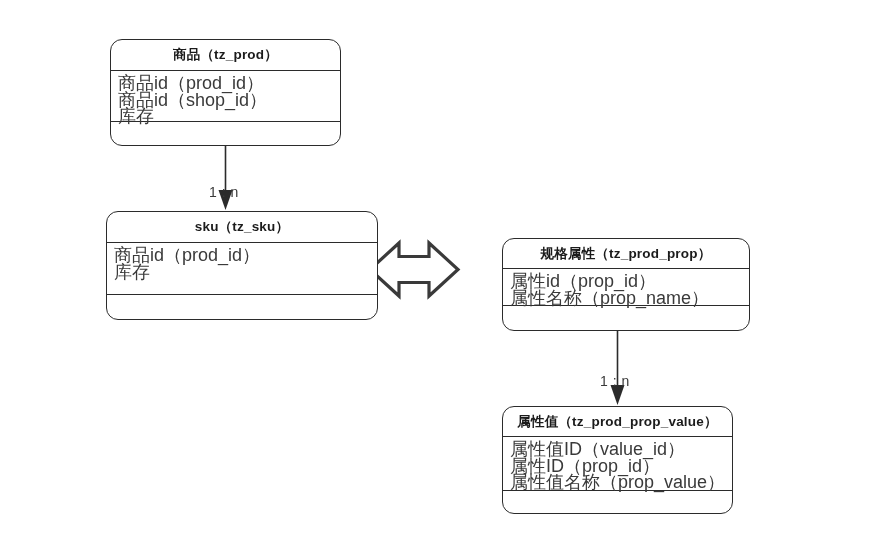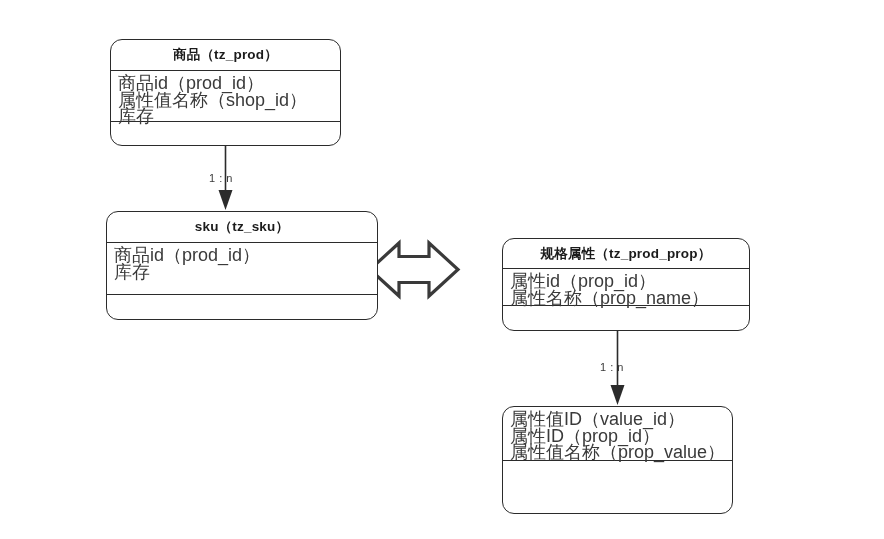--- a/index.html
+++ b/index.html
@@ -73,24 +73,25 @@
   #entity-tz-prod-prop .entity-title { height: 30px; }
   #entity-tz-prod-prop .entity-attrs { height: 37px; }
 
   #entity-tz-prod-prop-value { left: 502px; top: 406px; width: 231px; height: 108px; }
   #entity-tz-prod-prop-value .entity-title { height: 30px; }
   #entity-tz-prod-prop-value .entity-attrs { height: 54px; }
 
   
   .rel-label {
     position: absolute;
-    font-size: 11px;
+    font-size: 14px;
     color: #3a3a3a;
     white-space: nowrap;
     letter-spacing: .5px;
+    margin-top: 12px;
   }
   #rel-label-prod-sku  { left: 209px; top: 172px; }
   #rel-label-prop-value{ left: 600px; top: 361px; }
 
   svg .conn-line {
     stroke: #2b2b2b;
     stroke-width: 1.6;
     fill: none;
   }
   svg .conn-head {
@@ -120,21 +121,21 @@
 
   <g>
     <polygon class="double-arrow" points="370,269.5 399,243 399,256.5 429,256.5 429,243 458,269.5 429,296 429,282.5 399,282.5 399,296"></polygon>
   </g>
 </svg>
 
 <div class="entity" id="entity-tz-prod">
   <div class="entity-title">商品（tz_prod）</div>
   <div class="entity-attrs">
     <div class="attr-row">商品id（prod_id）</div>
-    <div class="attr-row">属性值名称（shop_id）</div>
+    <div class="attr-row">商品id（shop_id）</div>
     <div class="attr-row">库存</div>
   </div>
   <div class="entity-footer"></div>
 </div>
 
 <div class="entity" id="entity-tz-sku">
   <div class="entity-title">sku（tz_sku）</div>
   <div class="entity-attrs">
     <div class="attr-row">商品id（prod_id）</div>
     <div class="attr-row">库存</div>
@@ -145,20 +146,21 @@
 <div class="entity" id="entity-tz-prod-prop">
   <div class="entity-title">规格属性（tz_prod_prop）</div>
   <div class="entity-attrs">
     <div class="attr-row">属性id（prop_id）</div>
     <div class="attr-row">属性名称（prop_name）</div>
   </div>
   <div class="entity-footer"></div>
 </div>
 
 <div class="entity" id="entity-tz-prod-prop-value">
+  <div class="entity-title">属性值（tz_prod_prop_value）</div>
   <div class="entity-attrs">
     <div class="attr-row">属性值ID（value_id）</div>
     <div class="attr-row">属性ID（prop_id）</div>
     <div class="attr-row">属性值名称（prop_value）</div>
   </div>
   <div class="entity-footer"></div>
 </div>
 
 <div class="rel-label" id="rel-label-prod-sku">1 : n</div>
 <div class="rel-label" id="rel-label-prop-value">1 : n</div>

